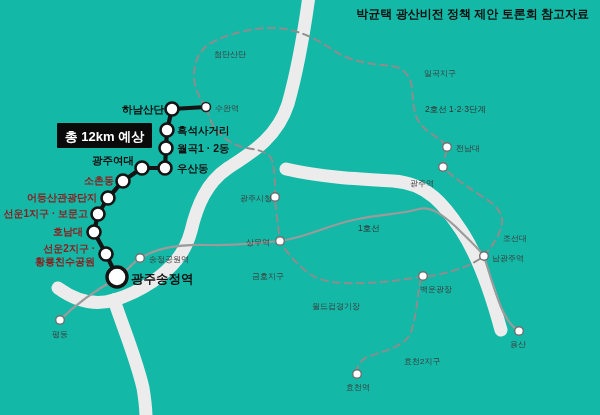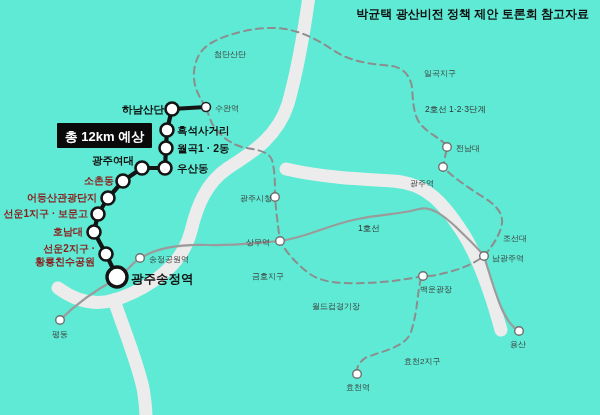--- a/index.html
+++ b/index.html
@@ -1,16 +1,16 @@
 <!DOCTYPE html>
 <html><head>
 <meta charset="utf-8">
 <style>
   html,body{margin:0;padding:0;background:#fff;}
-  #stage{position:relative;width:600px;height:415px;background:#5eead4;overflow:hidden;}
+  #stage{position:relative;width:600px;height:415px;background:#14b8a6;overflow:hidden;}
   svg text{font-family:"Liberation Sans","DejaVu Sans",sans-serif;}
   .title-text{font-size:12px;font-weight:bold;fill:#111;}
   .badge-text{font-size:13px;font-weight:bold;fill:#ffffff;}
   .lbl-bold{font-size:10.5px;font-weight:bold;fill:#111;}
   .lbl-big{font-size:12.5px;font-weight:bold;fill:#111;}
   .lbl-red{font-size:10px;font-weight:bold;fill:#8b1e1e;}
   .lbl-small{font-size:8px;fill:#3d3d3d;}
   .lbl-line{font-size:8.5px;fill:#333;}
   .band{stroke:#ececec;stroke-width:13;fill:none;stroke-linecap:round;stroke-linejoin:round;}
   .line2{stroke:#8d8d8d;stroke-width:2;fill:none;stroke-dasharray:7 5;stroke-linecap:round;}

